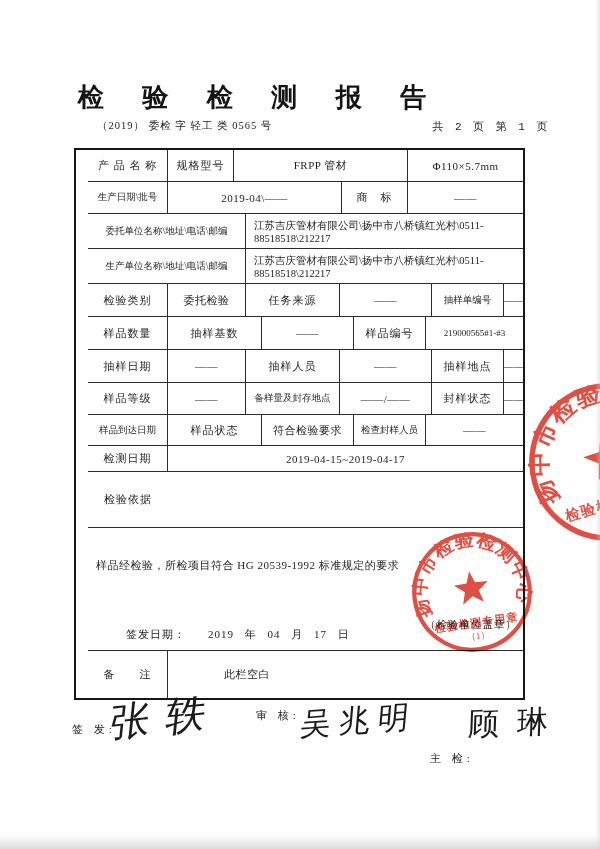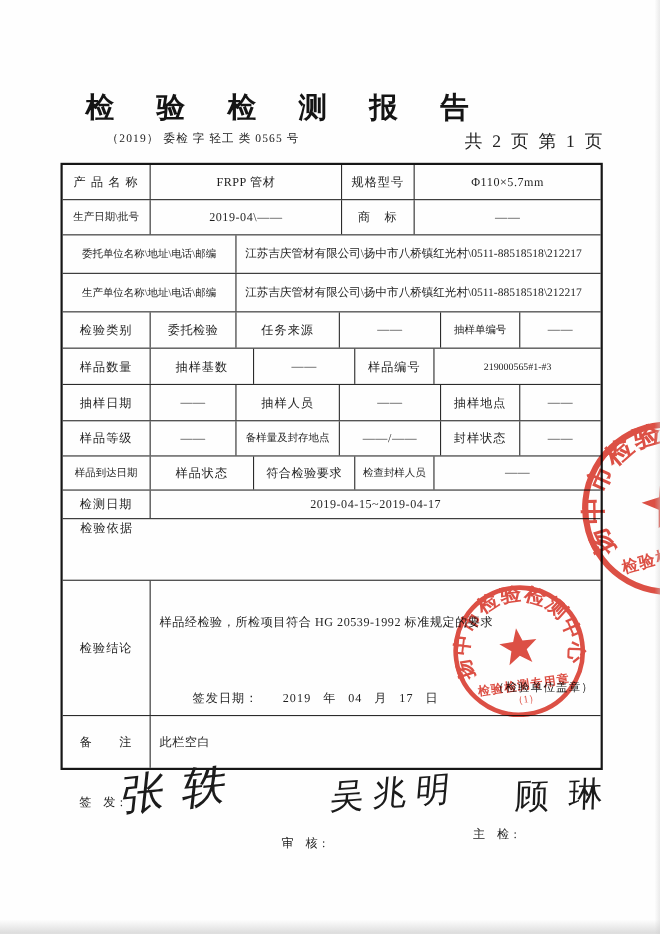--- a/index.html
+++ b/index.html
@@ -11,25 +11,25 @@
   
   .org-title{
     position:absolute;top:38px;left:0;width:600px;text-align:center;
     font-size:21px;font-weight:bold;letter-spacing:13px;text-indent:13px;color:#141414;
   }
   .report-title{
     position:absolute;top:80px;left:0;width:504px;text-align:center;
     font-size:26px;font-weight:bold;letter-spacing:16px;text-indent:16px;color:#141414;
   }
   .doc-no{position:absolute;top:119px;left:73px;font-size:10.5px;letter-spacing:1px;color:#222;margin-left:24px;}
-  .page-info{position:absolute;top:119px;right:50px;font-size:16px;letter-spacing:2.5px;color:#222;}
+  .page-info{position:absolute;top:119px;right:50px;font-size:11px;letter-spacing:2.5px;color:#222;font-family:Liberation Mono, monospace;}
   
   .tbl{
-    position:absolute;left:55px;top:148px;width:493px;
-    border:2.5px solid #161616;box-sizing:border-box;background:transparent;
+    position:absolute;left:74px;top:148px;width:451px;
+    border:2.5px solid #161616;box-sizing:border-box;background:transparent;padding-left:12px;
   }
   .row{display:flex;border-bottom:1px solid #2b2b2b;}
   .row:last-child{border-bottom:none;}
   .cell{
     border-right:1px solid #2b2b2b;box-sizing:border-box;
     display:flex;align-items:center;justify-content:center;
     font-size:11px;letter-spacing:.5px;color:#1f1f1f;text-align:center;
     padding:1px 2px;overflow:hidden;
   }
   .cell:last-child{border-right:none;}
@@ -41,42 +41,42 @@
   .w80{width:80px;flex:0 0 auto;}
   .w174{width:174px;flex:0 0 auto;}
   .w66{width:66px;flex:0 0 auto;}
   .w158{width:158px;flex:0 0 auto;}
   .w78{width:78px;flex:0 0 auto;}
   .w94{width:94px;flex:0 0 auto;}
   .w92{width:92px;flex:0 0 auto;}
   .w72{width:72px;flex:0 0 auto;}
   .grow{flex:1 1 auto;}
   .h31{height:31px;} .h34{height:34px;} .h32{height:32px;} .h30{height:30px;}
-  .h25{height:25px;} .h55{height:55px;flex-direction:column;} .h122{height:122px;} .h47{height:47px;}
+  .h25{height:25px;} .h55{height:55px;} .h122{height:122px;} .h47{height:47px;gap:48px;}
   
   .concl{position:relative;display:block;padding:0;}
   .concl-text{position:absolute;top:30px;left:8px;right:6px;font-size:11px;text-align:left;letter-spacing:.5px;}
   .seal-note{position:absolute;top:90px;right:6px;font-size:10.5px;letter-spacing:1px;}
   .issue-line{position:absolute;bottom:8px;left:38px;font-size:11px;letter-spacing:1px;}
   .issue-line .date{margin-left:22px;word-spacing:7px;}
   
   .stamp{position:absolute;mix-blend-mode:multiply;opacity:.88;}
   .stamp-main{left:409px;top:529px;width:126px;height:126px;transform:rotate(-8deg);}
   .stamp-edge{left:525px;top:379px;width:166px;height:166px;transform:rotate(-16deg);}
   
   .sig-label{position:absolute;font-size:11px;letter-spacing:4px;color:#222;}
   .sig-name{
     position:absolute;color:#1b1b1b;font-weight:normal;white-space:nowrap;
     font-family:"DejaVu Serif","Liberation Serif",serif;
   }
   .sig-1{left:110px;top:690px;font-size:40px;letter-spacing:16px;transform:rotate(-6deg) skewX(-12deg);}
   .sig-2{left:300px;top:700px;font-size:31px;letter-spacing:8px;transform:rotate(-4deg) skewX(-9deg);}
   .sig-3{left:468px;top:702px;font-size:31px;letter-spacing:18px;transform:rotate(-2deg) skewX(-4deg);}
   .lbl-sign{left:72px;top:722px;}
-  .lbl-review{left:256px;top:759px;}
+  .lbl-review{left:256px;top:708px;}
   .lbl-chief{left:430px;top:751px;}
   
   .scan-bottom{
     position:absolute;left:0;bottom:0;width:100%;height:13px;
     background:linear-gradient(to bottom,rgba(255,255,255,0),rgba(190,190,190,.55));
   }
   .scan-right{
     position:absolute;top:0;right:0;width:5px;height:100%;
     background:linear-gradient(to right,rgba(255,255,255,0),rgba(205,205,205,.4));
   }
@@ -87,22 +87,22 @@
 <div class="sheet">
 
   <div class="report-title">检 验 检 测 报 告</div>
   <div class="doc-no">（2019） 委检 字 轻工 类 0565 号</div>
   <div class="page-info">共 2 页 第 1 页</div>
 
   <div class="tbl">
 
     <div class="row h31">
       <div class="cell lab w80">产 品 名 称</div>
+      <div class="cell lab w66">规格型号</div>
       <div class="cell w174">FRPP 管材</div>
-      <div class="cell lab w66">规格型号</div>
       <div class="cell grow">Φ110×5.7mm</div>
     </div>
 
     <div class="row h31">
       <div class="cell lab w80 sm">生产日期\批号</div>
       <div class="cell w174">2019-04\——</div>
       <div class="cell lab w66">商　标</div>
       <div class="cell grow">——</div>
     </div>
 
@@ -162,21 +162,20 @@
     <div class="row h25">
       <div class="cell lab w80">检测日期</div>
       <div class="cell grow">2019-04-15~2019-04-17</div>
     </div>
 
     <div class="row h55">
       <div class="cell lab w80">检验依据</div>
     </div>
 
     <div class="row h122">
-      <div class="cell lab w80">检验结论</div>
       <div class="cell grow concl">
         <div class="concl-text">样品经检验，所检项目符合 HG 20539-1992 标准规定的要求</div>
         <div class="seal-note">（检验单位盖章）</div>
         <div class="issue-line">
           <span>签发日期：</span><span class="date">2019 年 04 月 17 日</span>
         </div>
       </div>
     </div>
 
     <div class="row h47">

